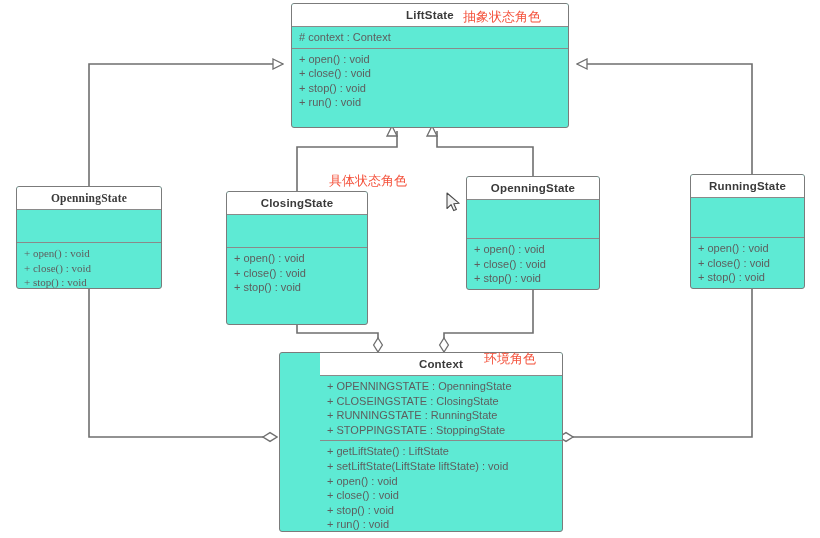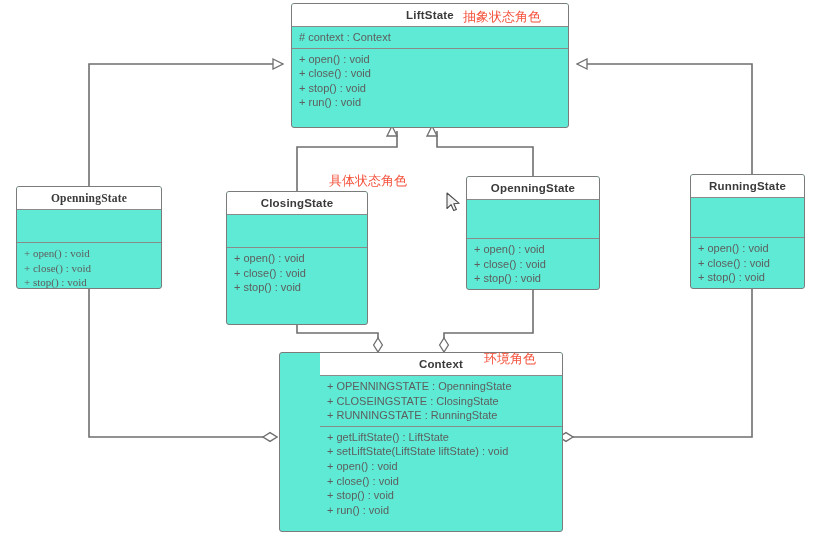--- a/index.html
+++ b/index.html
@@ -166,20 +166,21 @@
       <div class="uml-row">+ run() : void</div>
     </div>
   </div>
 
   <div class="uml-class" style="left:279px; top:352px; width:284px; height:180px;padding-left:40px;">
     <div class="uml-title">Context</div>
     <div class="uml-attrs">
       <div class="uml-row">+ OPENNINGSTATE : OpenningState</div>
       <div class="uml-row">+ CLOSEINGSTATE : ClosingState</div>
       <div class="uml-row">+ RUNNINGSTATE : RunningState</div>
+      <div class="uml-row">+ STOPPINGSTATE : StoppingState</div>
     </div>
     <div class="uml-ops">
       <div class="uml-row">+ getLiftState() : LiftState</div>
       <div class="uml-row">+ setLiftState(LiftState liftState) : void</div>
       <div class="uml-row">+ open() : void</div>
       <div class="uml-row">+ close() : void</div>
       <div class="uml-row">+ stop() : void</div>
       <div class="uml-row">+ run() : void</div>
     </div>
   </div>

